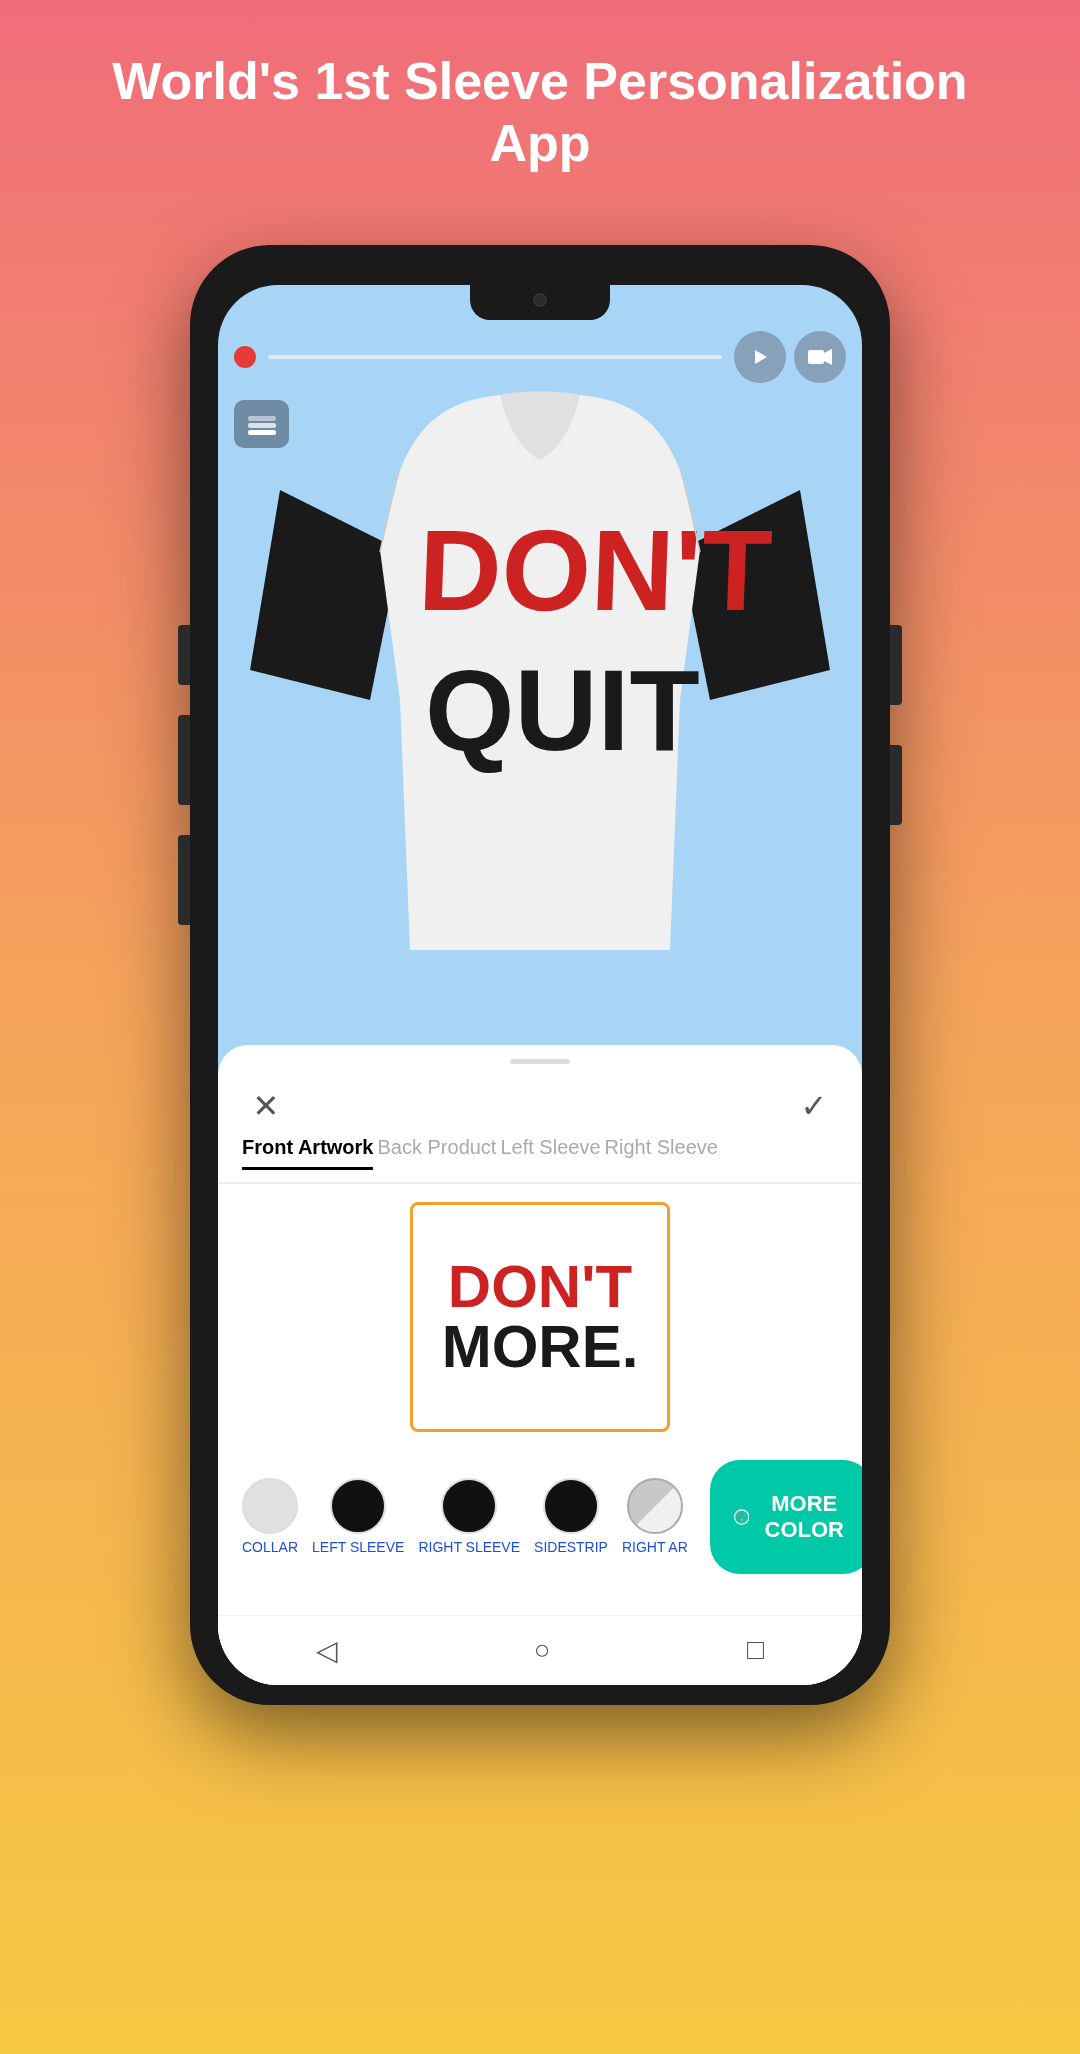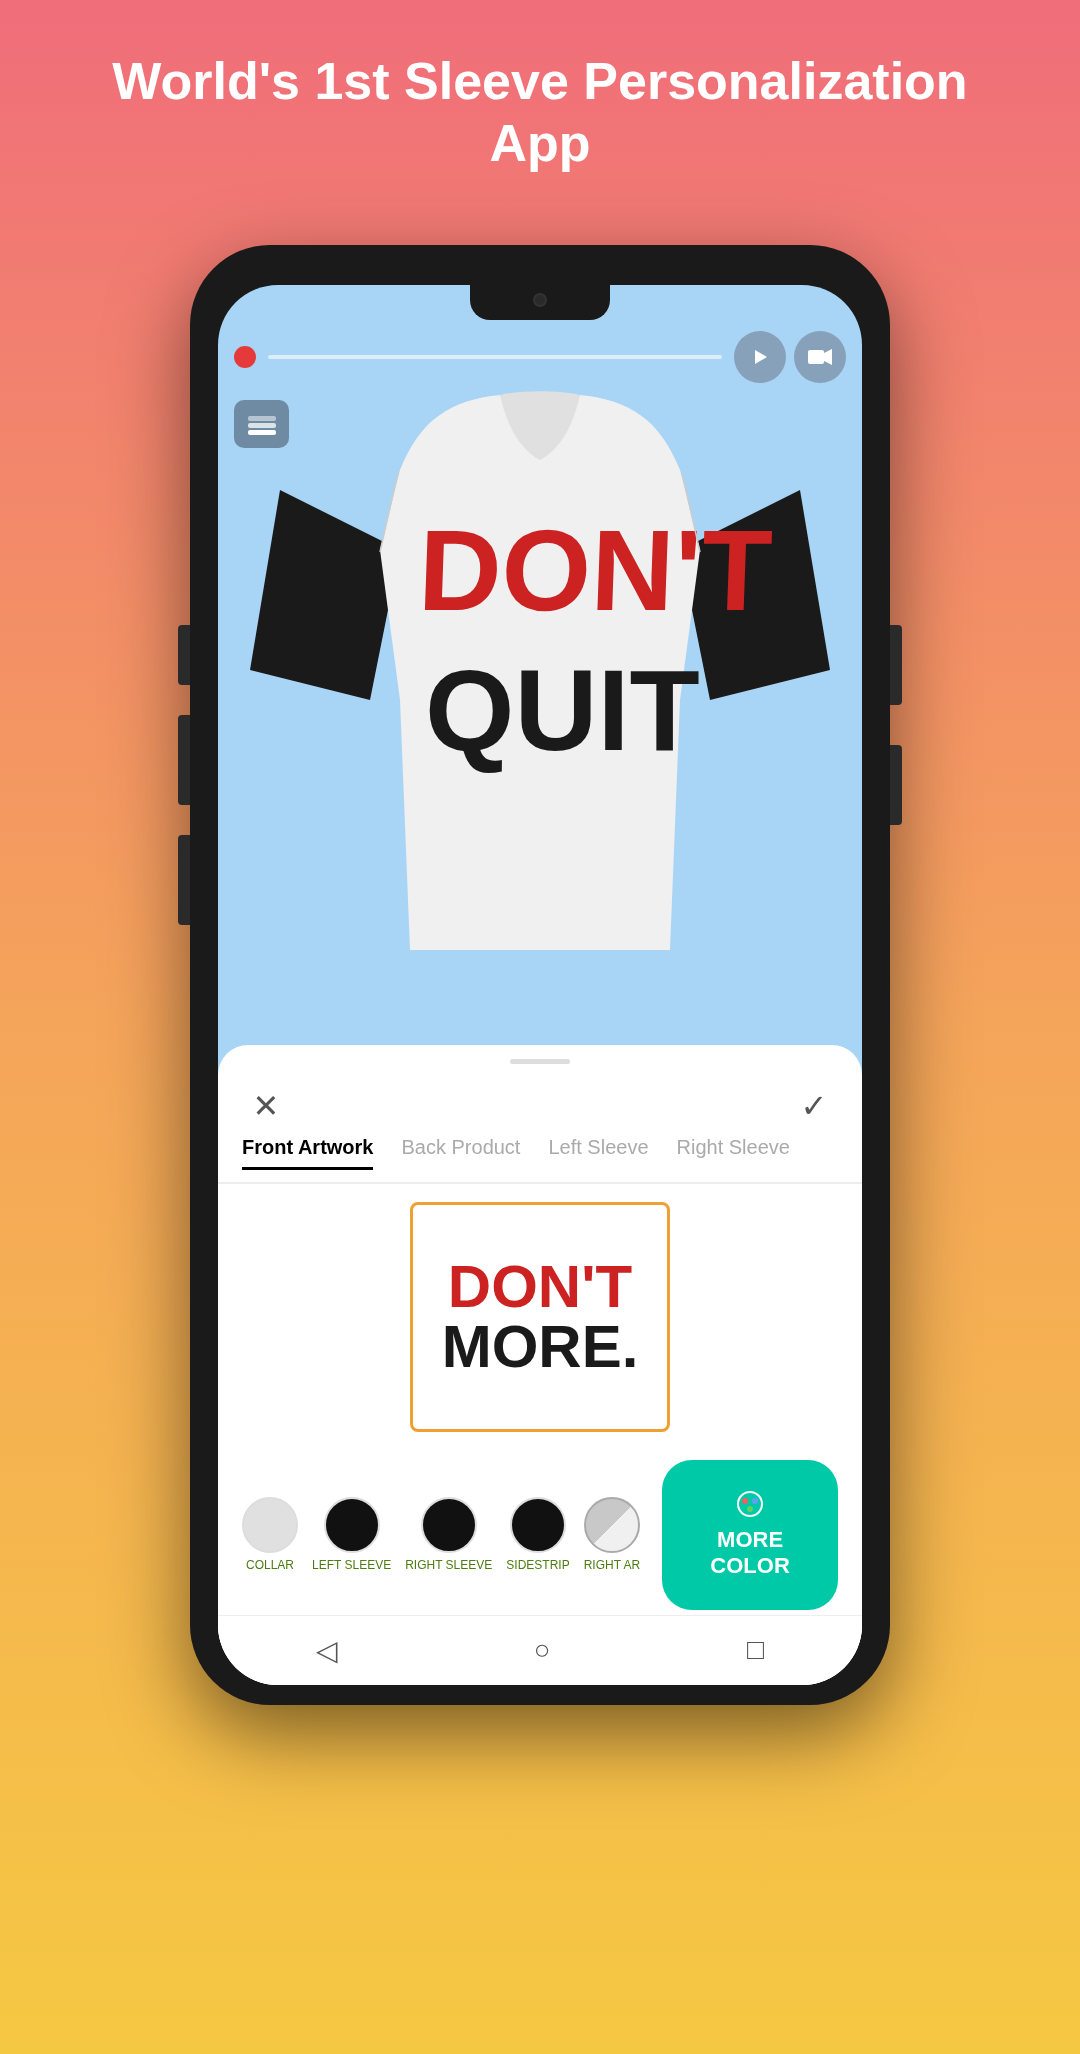--- a/index.html
+++ b/index.html
@@ -253,21 +253,21 @@
       height: 40px;
       display: flex;
       align-items: center;
       justify-content: center;
     }
 
     
     .artwork-tabs {
       display: flex;
       padding: 10px 24px 0;
-      gap: 28px;
+      gap: 4px;
     }
 
     .tab-item {
       font-size: 20px;
       color: #aaa;
       padding-bottom: 8px;
       cursor: pointer;
       border-bottom: 3px solid transparent;
     }
 
@@ -316,40 +316,39 @@
     }
 
     .swatch-circle {
       width: 56px;
       height: 56px;
       border-radius: 50%;
       border: 2px solid #ddd;
     }
 
     .swatch-label {
-      font-size: 12px;
-      color: #4d7c0f;
+      font-size: 14px;
+      color: #1d4ed8;
       text-align: center;
       white-space: nowrap;
     }
 
     .more-color-btn {
       background: #00c9a7;
       color: #fff;
       border: none;
       border-radius: 30px;
       padding: 31px 24px;
       font-size: 22px;
       font-weight: 700;
       display: flex;
       align-items: center;
       gap: 10px;
       cursor: pointer;
       margin-left: 8px;
-      flex-direction: column;
     }
 
     
     .phone-nav-bar {
       position: absolute;
       bottom: 0;
       left: 0; right: 0;
       height: 70px;
       background: #fff;
       display: flex;

